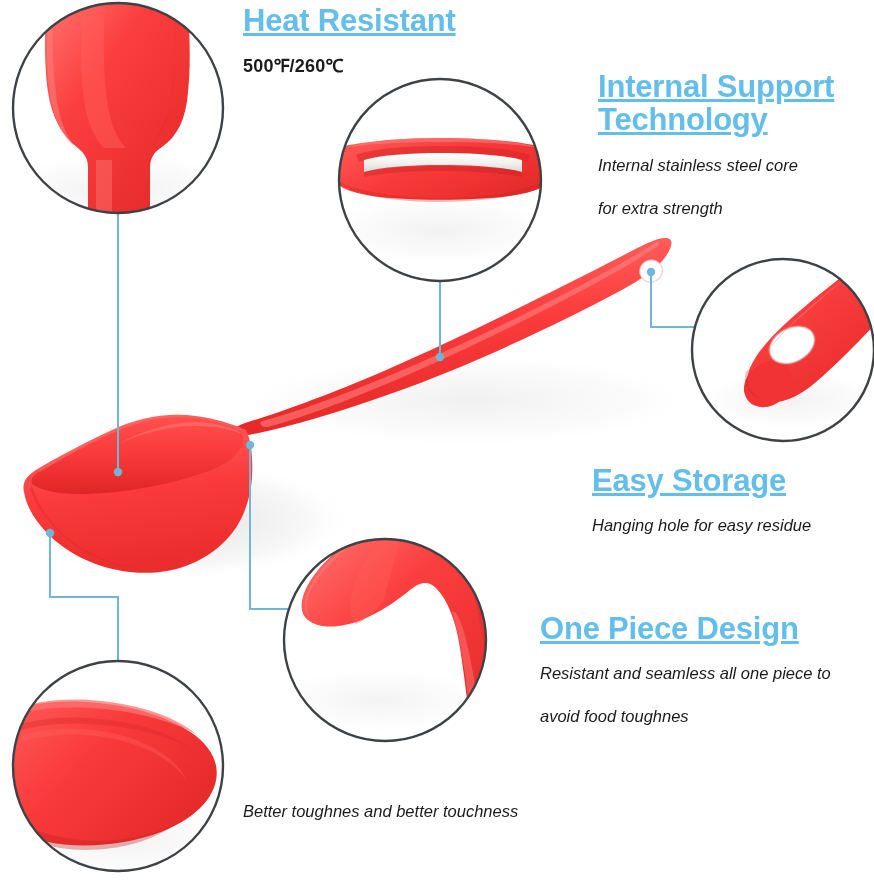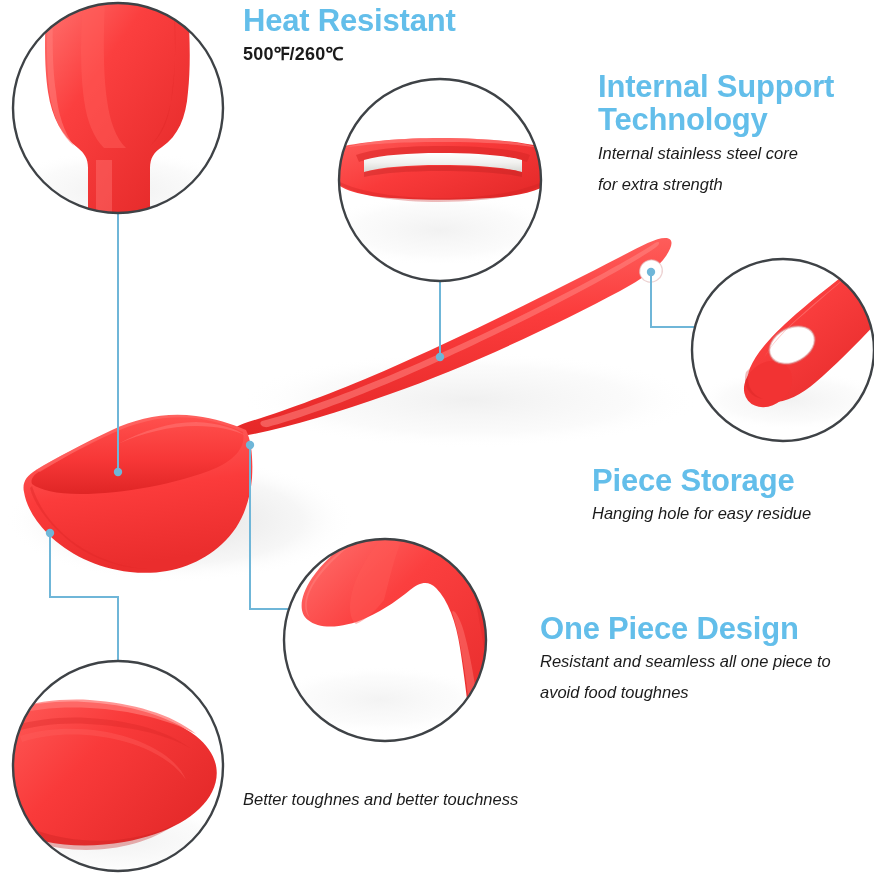--- a/index.html
+++ b/index.html
@@ -29,31 +29,32 @@
   }
   .feature-title {
     color: #63BEEA;
     font-family: "Liberation Sans", sans-serif;
     font-weight: bold;
     font-size: 31px;
     line-height: 1.08;
     letter-spacing: -0.2px;
     white-space: nowrap;
     margin: 0;
+    text-decoration: underline;
   }
   .feature-title.wrap {
     white-space: normal;
   }
   .feature-sub {
     color: #1b1b1b;
     font-family: "Liberation Sans", sans-serif;
     font-style: italic;
     font-size: 16.5px;
     line-height: 1.75;
-    margin: 2px 0 0 0;
+    margin: 14px 0 0 0;
     white-space: nowrap;
   }
   .feature-sub.strong {
     font-style: normal;
     font-weight: bold;
     font-size: 18px;
     letter-spacing: 0.2px;
   }
 
   
@@ -356,21 +357,21 @@
 </div>
 
 <div class="feature-block" id="block-internal">
   <div class="feature-title wrap">Internal Support</div>
   <div class="feature-title wrap">Technology</div>
   <div class="feature-sub">Internal stainless steel core</div>
   <div class="feature-sub">for extra strength</div>
 </div>
 
 <div class="feature-block" id="block-storage">
-  <div class="feature-title">Piece Storage</div>
+  <div class="feature-title">Easy Storage</div>
   <div class="feature-sub">Hanging hole for easy residue</div>
 </div>
 
 <div class="feature-block" id="block-onepiece">
   <div class="feature-title">One Piece Design</div>
   <div class="feature-sub">Resistant and seamless all one piece to</div>
   <div class="feature-sub">avoid food toughnes</div>
 </div>
 
 <div class="feature-block" id="block-bent">

